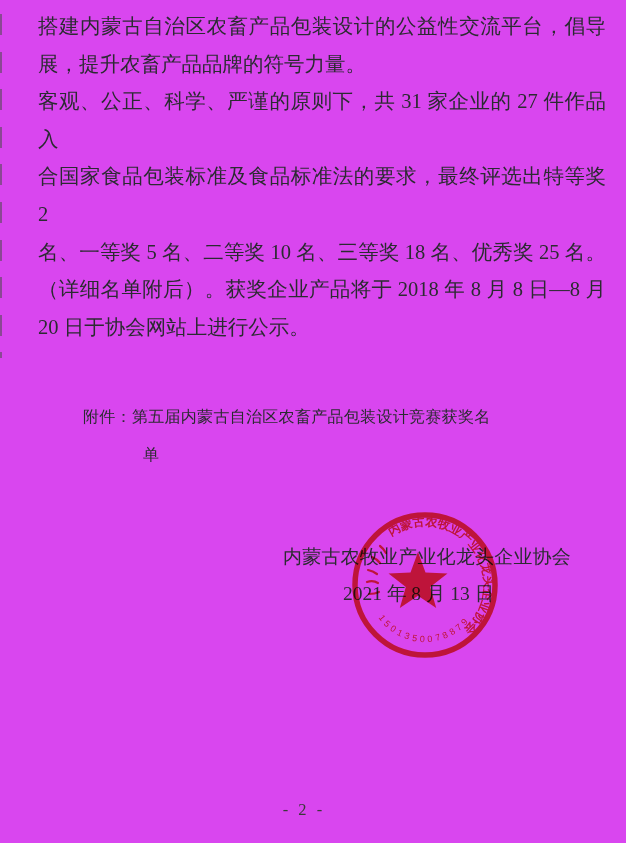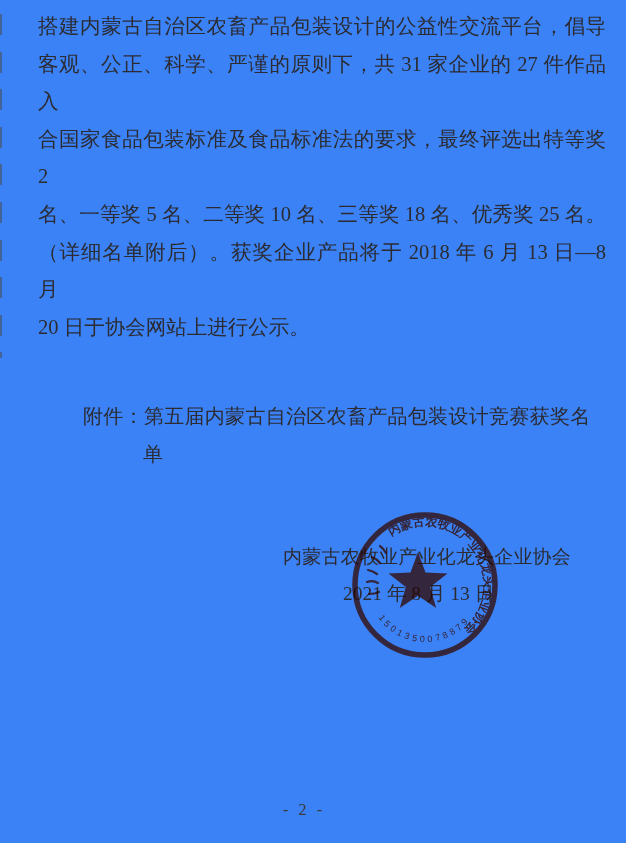--- a/index.html
+++ b/index.html
@@ -1,39 +1,39 @@
 <!DOCTYPE html>
 <html style="--seal-color: #dc2f23;"><head>
 <meta charset="utf-8">
 <style>
   html,body{margin:0;padding:0;background:#e8e8e8;}
   .page{
     position:relative;
     width:626px;height:843px;
-    background:#3b82f6;
+    background:#d946ef;
     overflow:hidden;
     font-family:"Liberation Serif","DejaVu Serif",serif;
     color:#2b2b31;
   }
   
   .scan-artifact{
     position:absolute;left:0;top:14px;width:2px;height:344px;
     background:repeating-linear-gradient(180deg,#4a4a4a 0 21px,transparent 21px 37.6px);
     opacity:.55;
   }
   .body-text{
     position:absolute;left:38px;top:8px;width:568px;
     font-size:20.5px;line-height:37.6px;
   }
   .line{white-space:pre-wrap;}
   .justify{text-align:justify;text-align-last:justify;}
   .indent{padding-left:44px;}
   .attachment{
     position:absolute;left:38px;top:398px;width:568px;
-    font-size:20px;line-height:37.6px;letter-spacing:.3px;
+    font-size:16px;line-height:37.6px;letter-spacing:.3px;
   }
   .att-l1{padding-left:45px;}
   .att-l2{padding-left:105px;}
   .signature-org{
     position:absolute;left:283px;top:544px;
     font-size:19px;letter-spacing:.2px;white-space:nowrap;
   }
   .signature-date{
     position:absolute;left:343px;top:580px;
     font-size:19.5px;white-space:nowrap;
@@ -62,24 +62,25 @@
 </style>
 </head>
 <body>
 
 <div class="page">
 
   <div class="scan-artifact"></div>
 
   <main class="body-text">
     <div class="line justify">搭建内蒙古自治区农畜产品包装设计的公益性交流平台，倡导</div>
+    <div class="line">展，提升农畜产品品牌的符号力量。</div>
     <div class="line justify">客观、公正、科学、严谨的原则下，共 31 家企业的 27 件作品入</div>
     <div class="line justify">合国家食品包装标准及食品标准法的要求，最终评选出特等奖 2</div>
     <div class="line justify">名、一等奖 5 名、二等奖 10 名、三等奖 18 名、优秀奖 25 名。</div>
-    <div class="line justify">（详细名单附后）。获奖企业产品将于 2018 年 6 月 13 日—8 月</div>
+    <div class="line justify">（详细名单附后）。获奖企业产品将于 2018 年 8 月 8 日—8 月</div>
     <div class="line">20 日于协会网站上进行公示。</div>
   </main>
 
   <div class="attachment">
     <div class="line att-l1">附件：第五届内蒙古自治区农畜产品包装设计竞赛获奖名</div>
     <div class="line att-l2">单</div>
   </div>
 
   <div class="signature-org">内蒙古农牧业产业化龙头企业协会</div>
   <div class="signature-date">2021 年 8 月 13 日</div>

